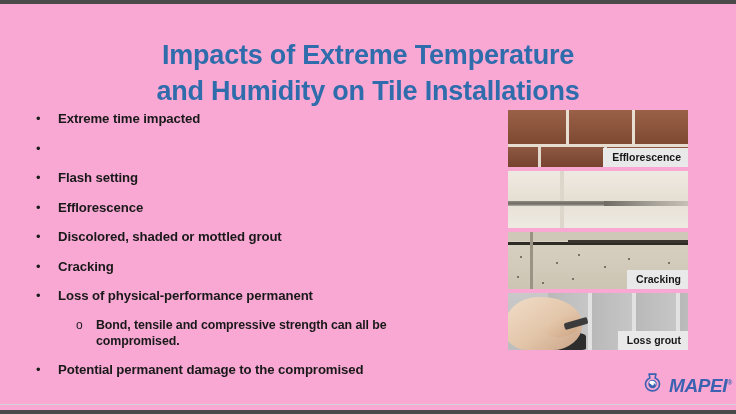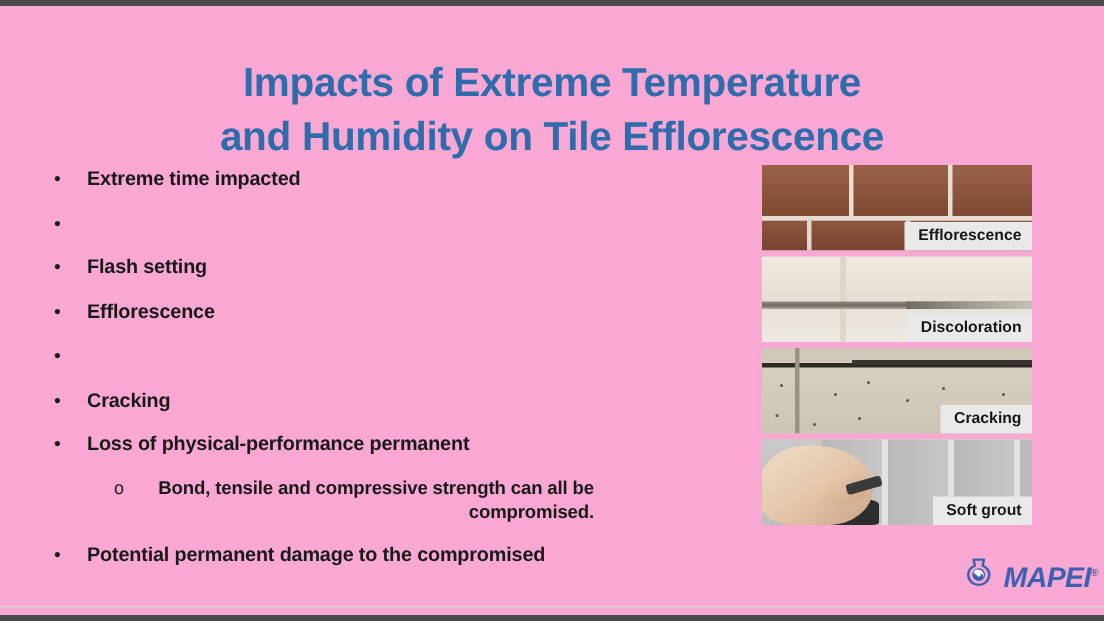--- a/index.html
+++ b/index.html
@@ -77,21 +77,20 @@
     color: #191919;
     font-size: 13.2px;
     font-weight: bold;
     line-height: 17px;
     letter-spacing: -0.1px;
   }
   .bullet-row.sub .bullet-text {
     font-size: 12.4px;
     line-height: 16px;
     max-width: 300px;
-    text-align: right;
   }
 
   
   .photo-stack {
     position: absolute;
     top: 110px;
     left: 508px;
     width: 180px;
   }
   .photo-panel {
@@ -267,21 +266,21 @@
 </style>
 </head>
 <body>
 
 <div class="slide-frame">
 
   <div class="letterbox top"></div>
 
   <h1 class="slide-title">
     <span class="t-line">Impacts of Extreme Temperature</span>
-    <span class="t-line">and Humidity on Tile Efflorescence</span>
+    <span class="t-line">and Humidity on Tile Installations</span>
   </h1>
 
   <div class="bullet-list">
 
     <div class="bullet-row">
       <span class="bullet-mark">•</span>
       <span class="bullet-text">Extreme time impacted</span>
     </div>
 
     <div class="bullet-row">
@@ -293,20 +292,21 @@
       <span class="bullet-text">Flash setting</span>
     </div>
 
     <div class="bullet-row">
       <span class="bullet-mark">•</span>
       <span class="bullet-text">Efflorescence</span>
     </div>
 
     <div class="bullet-row">
       <span class="bullet-mark">•</span>
+      <span class="bullet-text">Discolored, shaded or mottled grout</span>
     </div>
 
     <div class="bullet-row">
       <span class="bullet-mark">•</span>
       <span class="bullet-text">Cracking</span>
     </div>
 
     <div class="bullet-row">
       <span class="bullet-mark">•</span>
       <span class="bullet-text">Loss of physical-performance permanent</span>
@@ -338,21 +338,20 @@
       </div>
       <span class="photo-label">Efflorescence</span>
     </div>
 
     <div class="photo-panel">
       <div class="photo-art art-discolor">
         <div class="v-grout" style="left:52px;"></div>
         <div class="dark-band"></div>
         <div class="band-fade"></div>
       </div>
-      <span class="photo-label">Discoloration</span>
     </div>
 
     <div class="photo-panel">
       <div class="photo-art art-crack">
         <div class="top-strip"></div>
         <div class="crack"></div>
         <div class="crack2"></div>
         <div class="v-joint"></div>
         <div class="speck" style="left:12px; top:24px;"></div>
         <div class="speck" style="left:9px;  top:44px;"></div>
@@ -369,21 +368,21 @@
     </div>
 
     <div class="photo-panel">
       <div class="photo-art art-soft">
         <div class="tilegrid"></div>
         <div class="dark-blob"></div>
         <div class="hand"></div>
         <div class="thumb"></div>
         <div class="tool"></div>
       </div>
-      <span class="photo-label">Soft grout</span>
+      <span class="photo-label">Loss grout</span>
     </div>
 
   </div>
 
   <div class="footer-rule"></div>
 
   <div class="brand-logo">
     <span class="brand-mark">
       <svg width="23" height="23" viewBox="0 0 24 24" aria-hidden="true">
         <path d="M8.4 3.2 h7.2 l-0.9 4.2 c2.9 1.3 4.6 3.6 4.6 6.4 c0 4.1 -3.6 7.0 -7.3 7.0 c-3.7 0 -7.3 -2.9 -7.3 -7.0 c0 -2.8 1.7 -5.1 4.6 -6.4 z" fill="none" stroke="#3a62b0" stroke-width="1.7" stroke-linejoin="round"></path>

